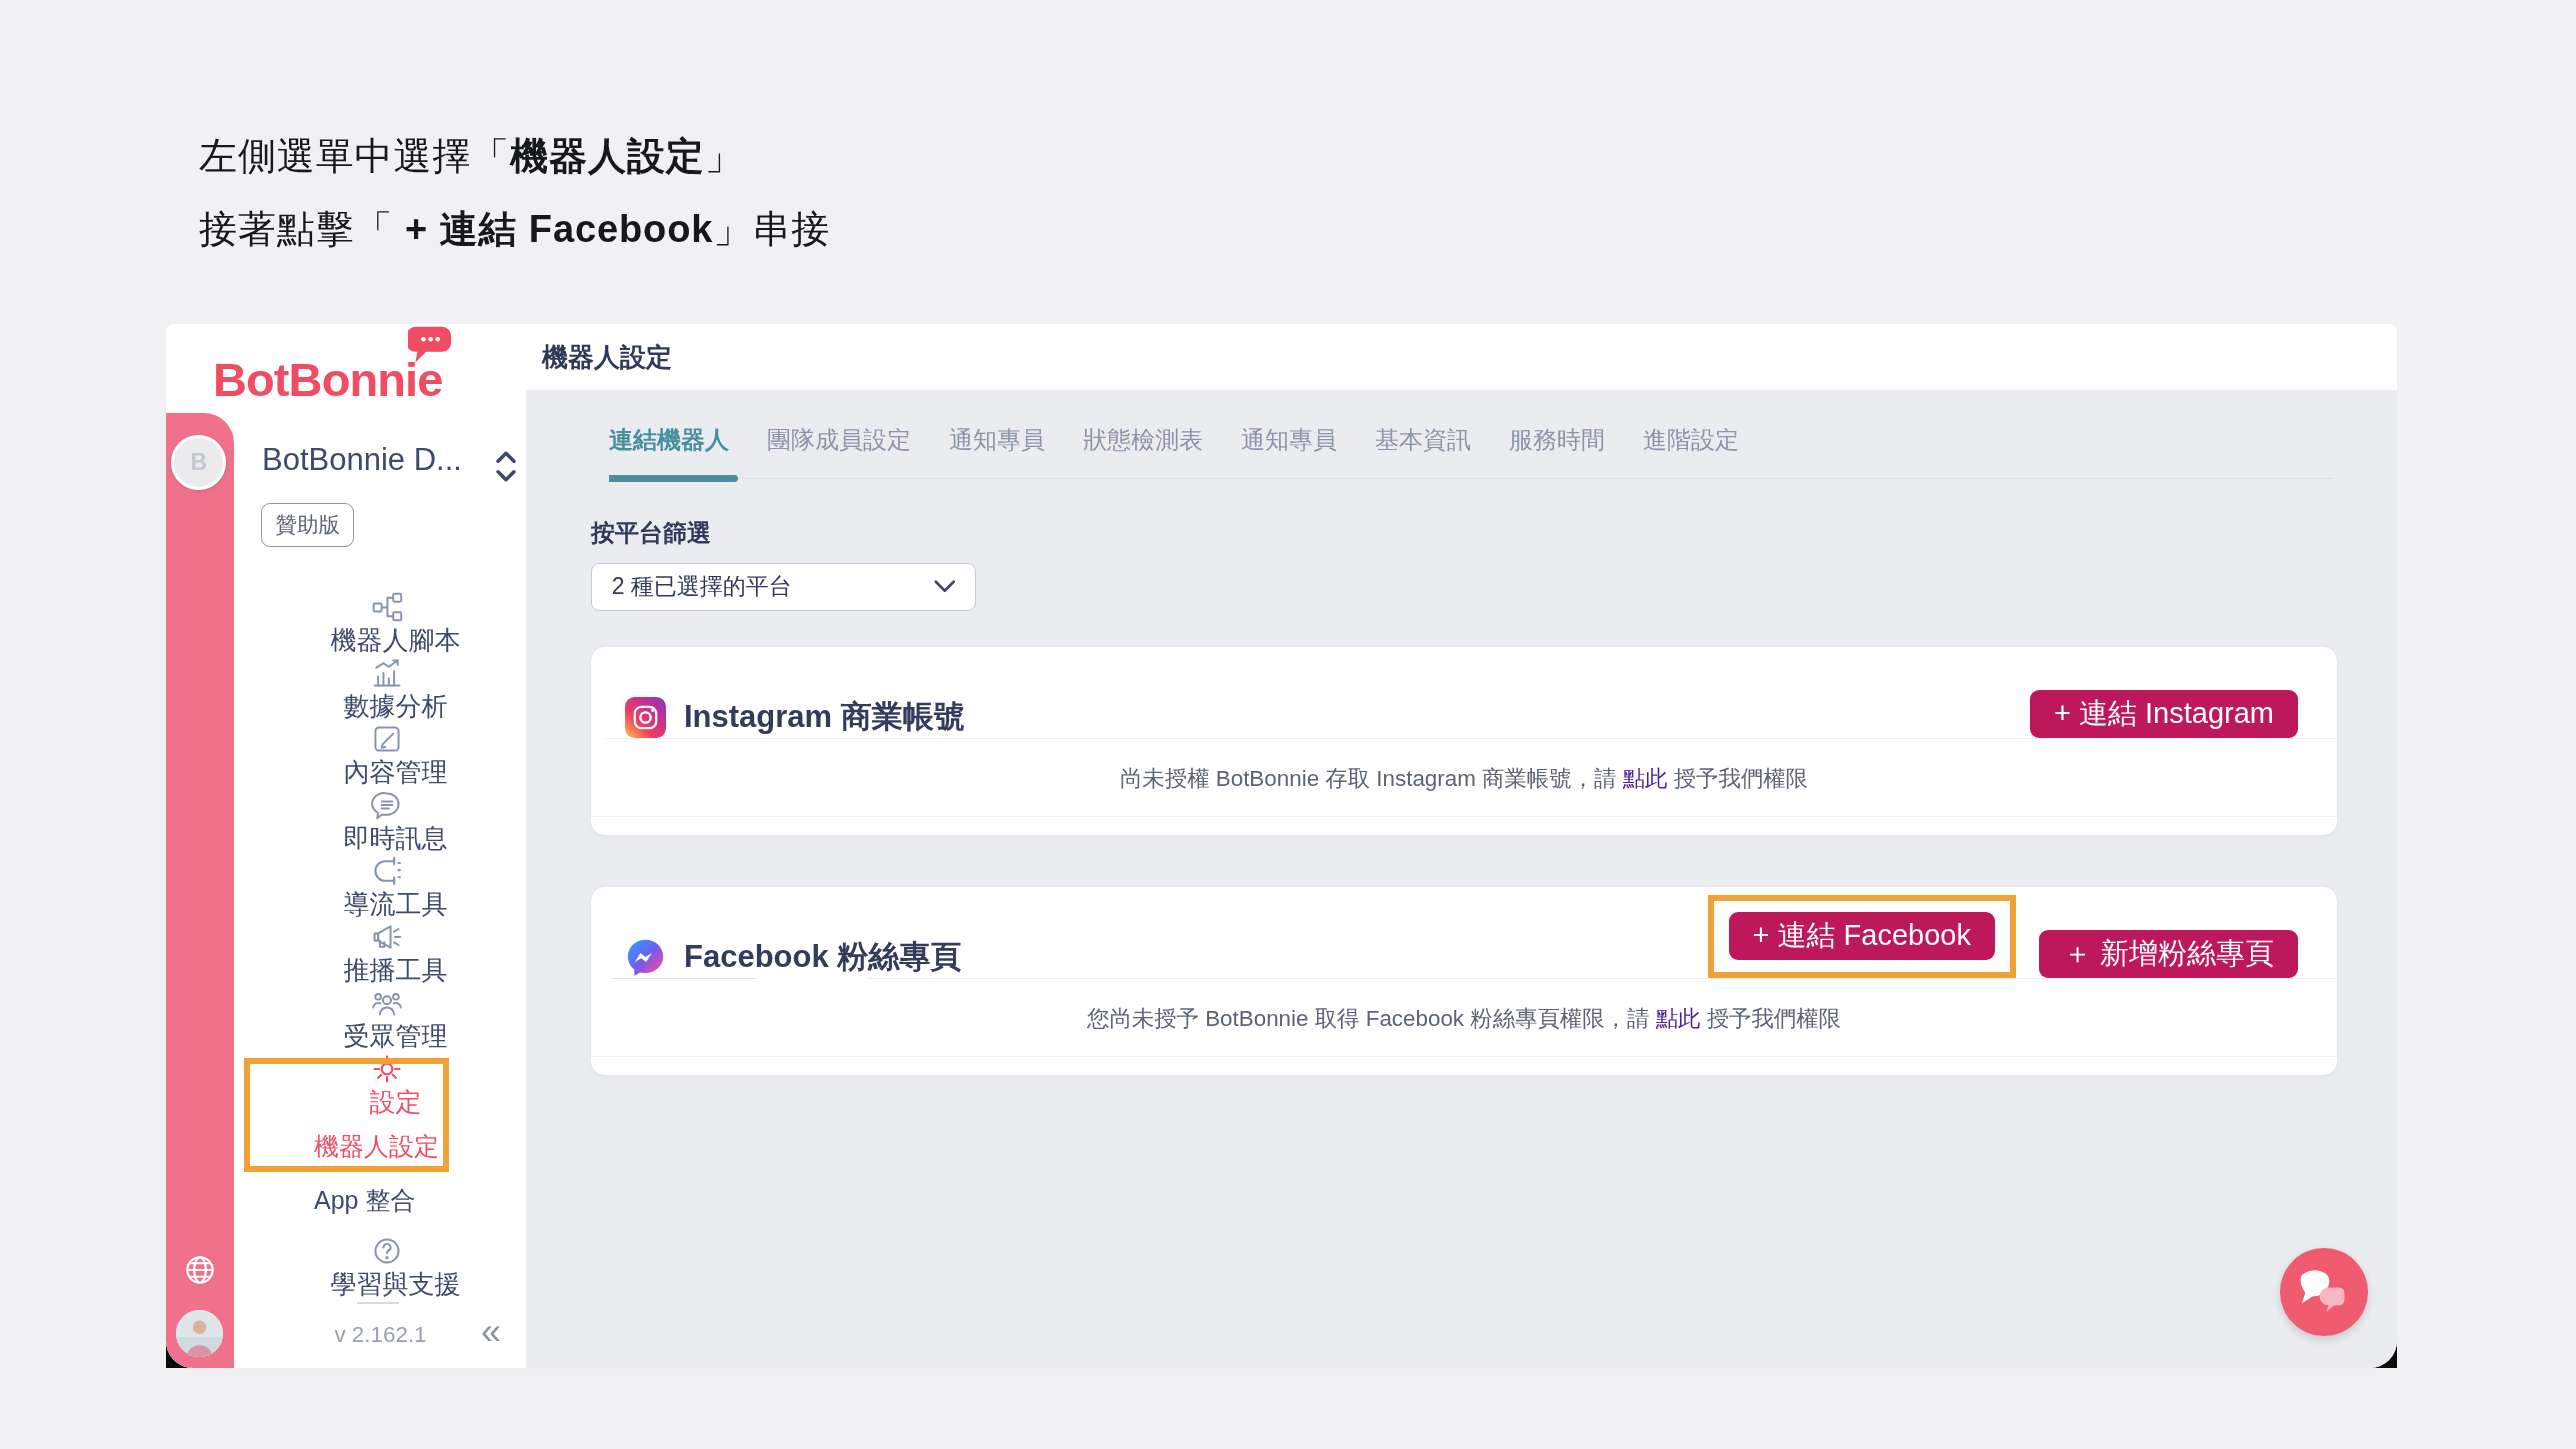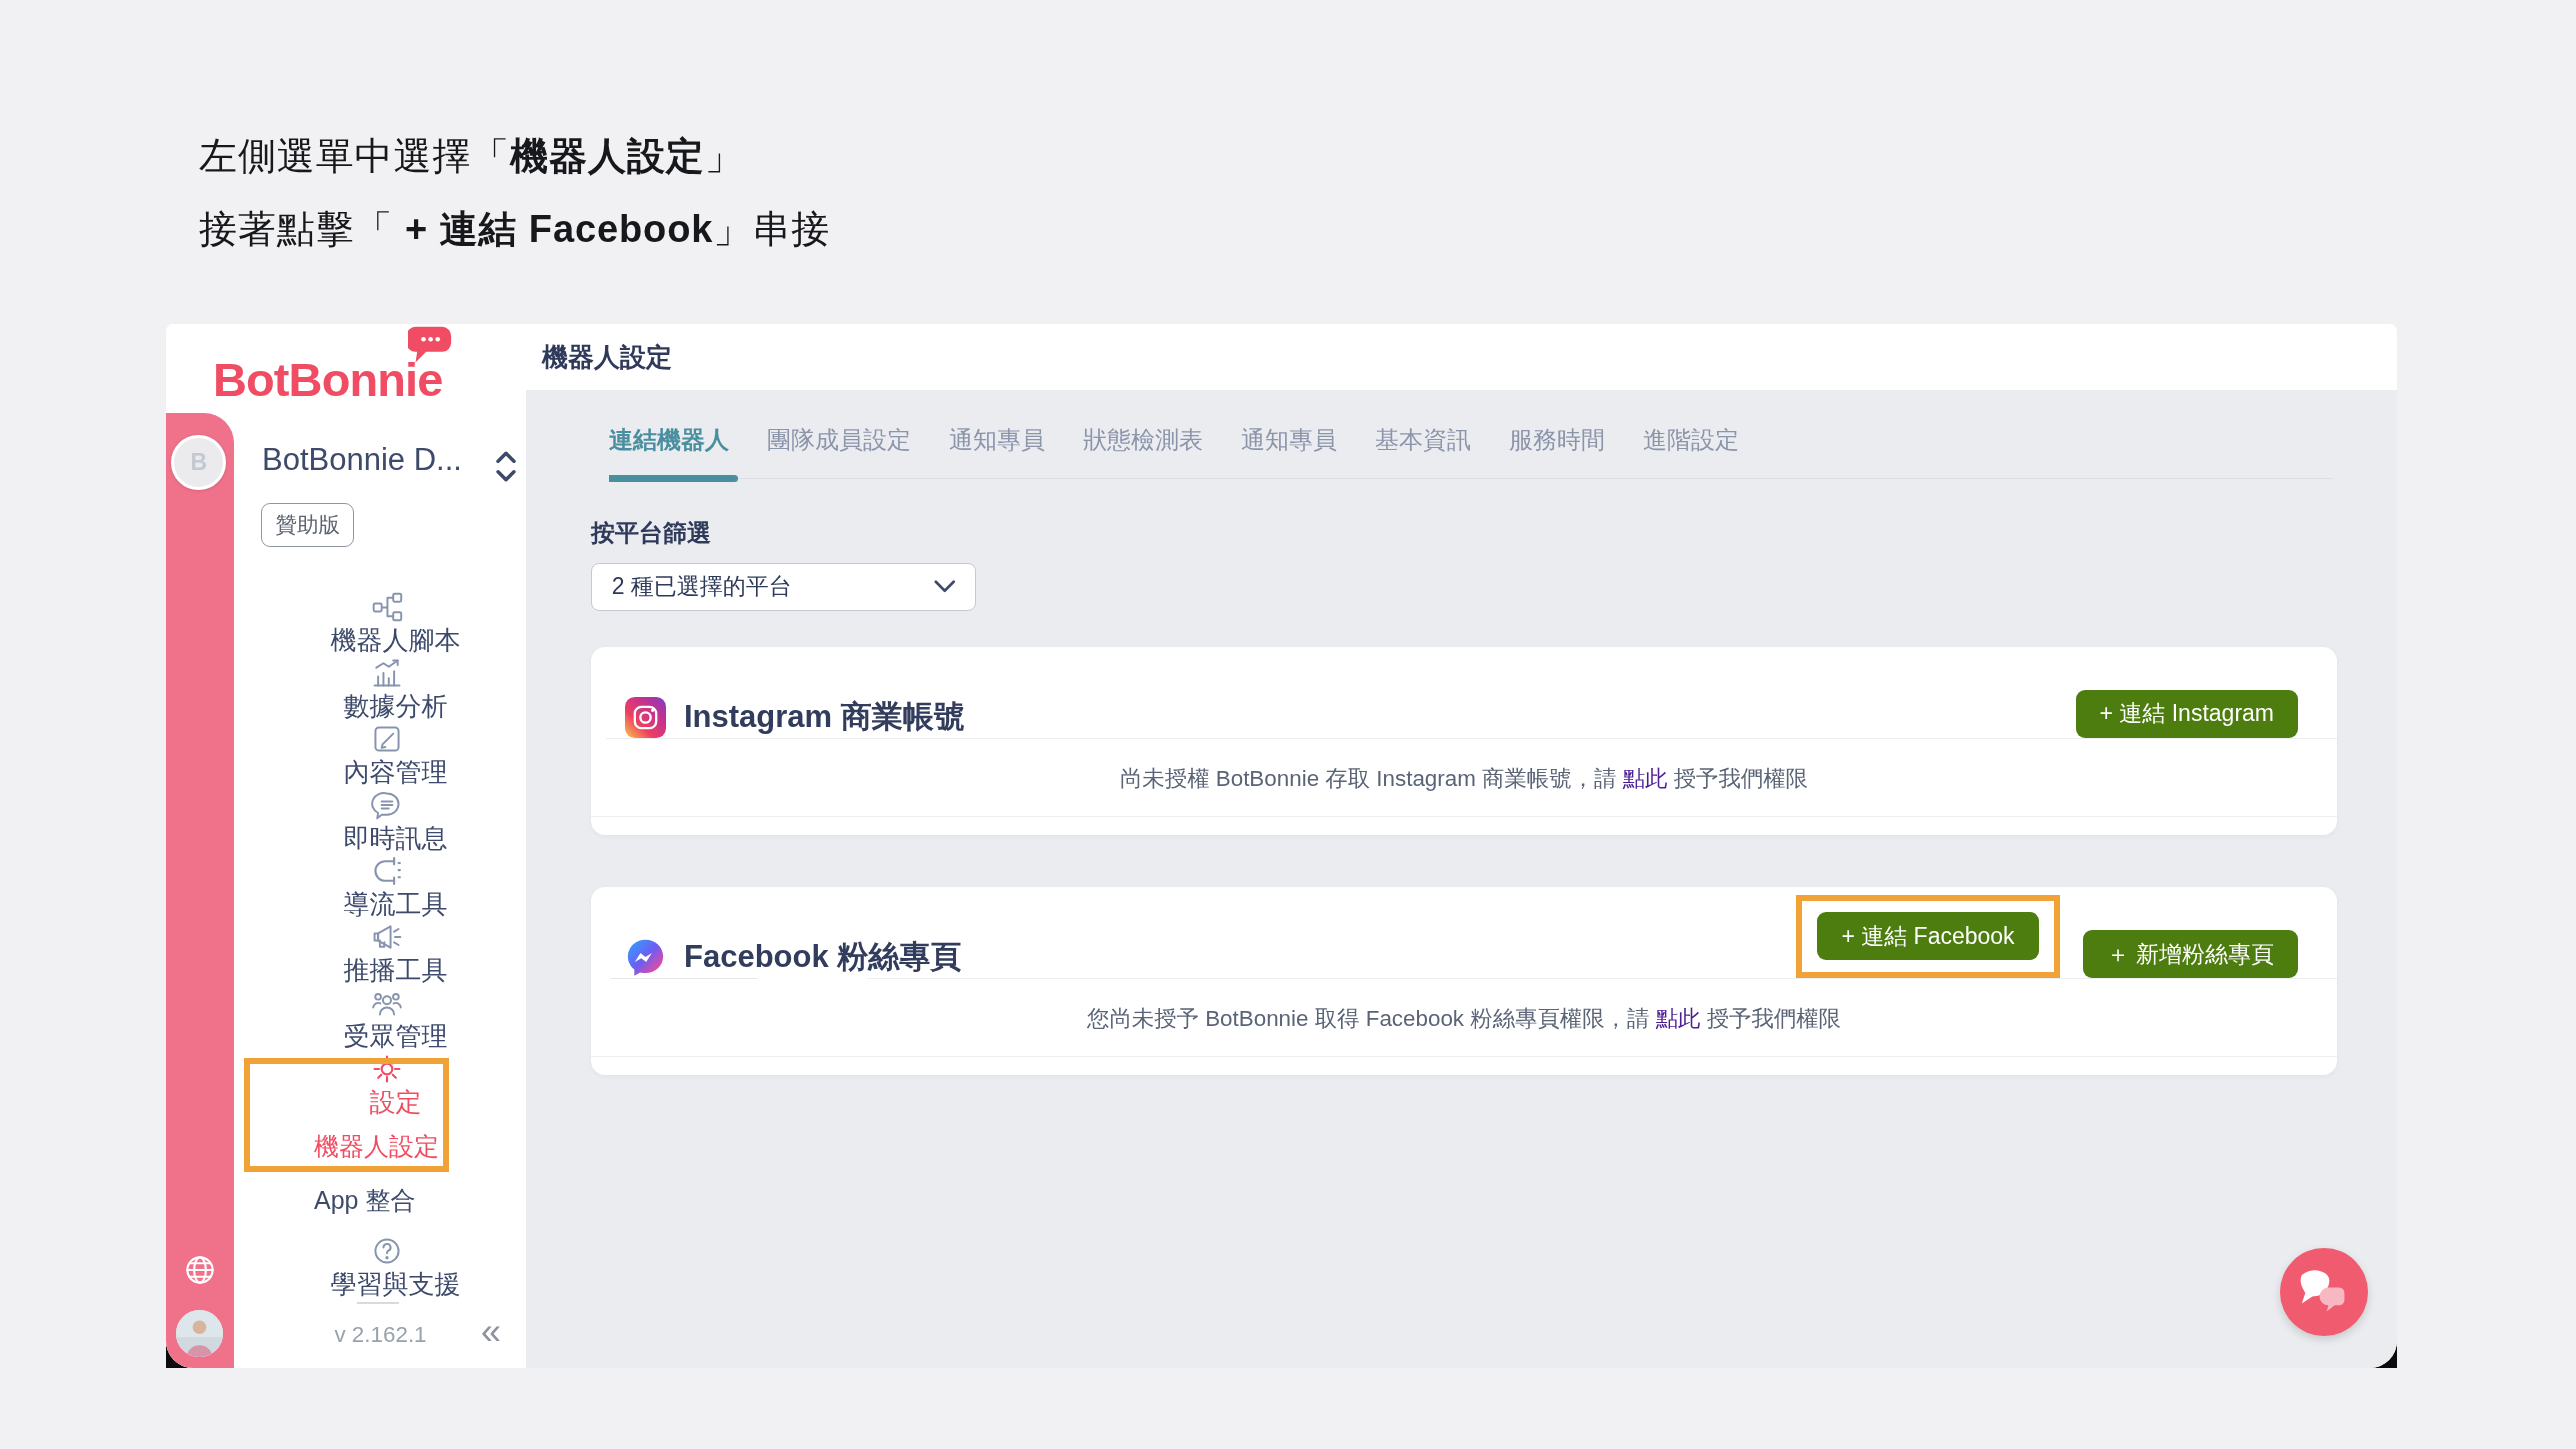--- a/index.html
+++ b/index.html
@@ -83,21 +83,21 @@
   .dropdown .dd-value { font-size:23px; color:#2f3a5a; flex:1; }
 
   .cards { margin:36px 0 0 65px; width:1746px; }
   .card { background:#fff; border-radius:14.3px; box-shadow:0 1.8px 5.4px rgba(40,50,80,.04); padding-bottom:18px; }
   .card + .card { margin-top:52px; }
   .card-head { display:flex; align-items:flex-end; padding:0 39px 0 34px; height:91px; }
   .card-title { font-size:31px; font-weight:600; color:#323c5c; margin-left:18px; }
   .card-spacer { flex:1; }
   .btn {
     display:inline-flex; align-items:center; justify-content:center; height:48px; padding:0 24px;
-    background:#4d7c0f; color:#fff; font-size:23px; border:none; border-radius:9px; cursor:pointer; white-space:nowrap;
+    background:#be185d; color:#fff; font-size:29px; border:none; border-radius:9px; cursor:pointer; white-space:nowrap;
   }
   .hl-btn { display:inline-flex; border:6.3px solid #f0a236; padding:11.6px 15px; margin-right:23px; }
 
   .card-div { height:0.9px; background:#eceef1; margin-left:15px; }
   .fb-div { position:relative; height:0.9px; }
   .fb-div::before { content:""; position:absolute; left:19.7px; width:146px; height:0.9px; background:#e4e6ea; }
   .fb-div::after { content:""; position:absolute; left:276px; right:0; height:0.9px; background:#eceef1; }
 
   .card-msg { text-align:center; padding:24px 0 22.4px; font-size:22.4px; color:#5a6476; border-bottom:0.9px solid #eceef1; }
   .card-msg .lnk { color:#4c1d95; cursor:pointer; }

